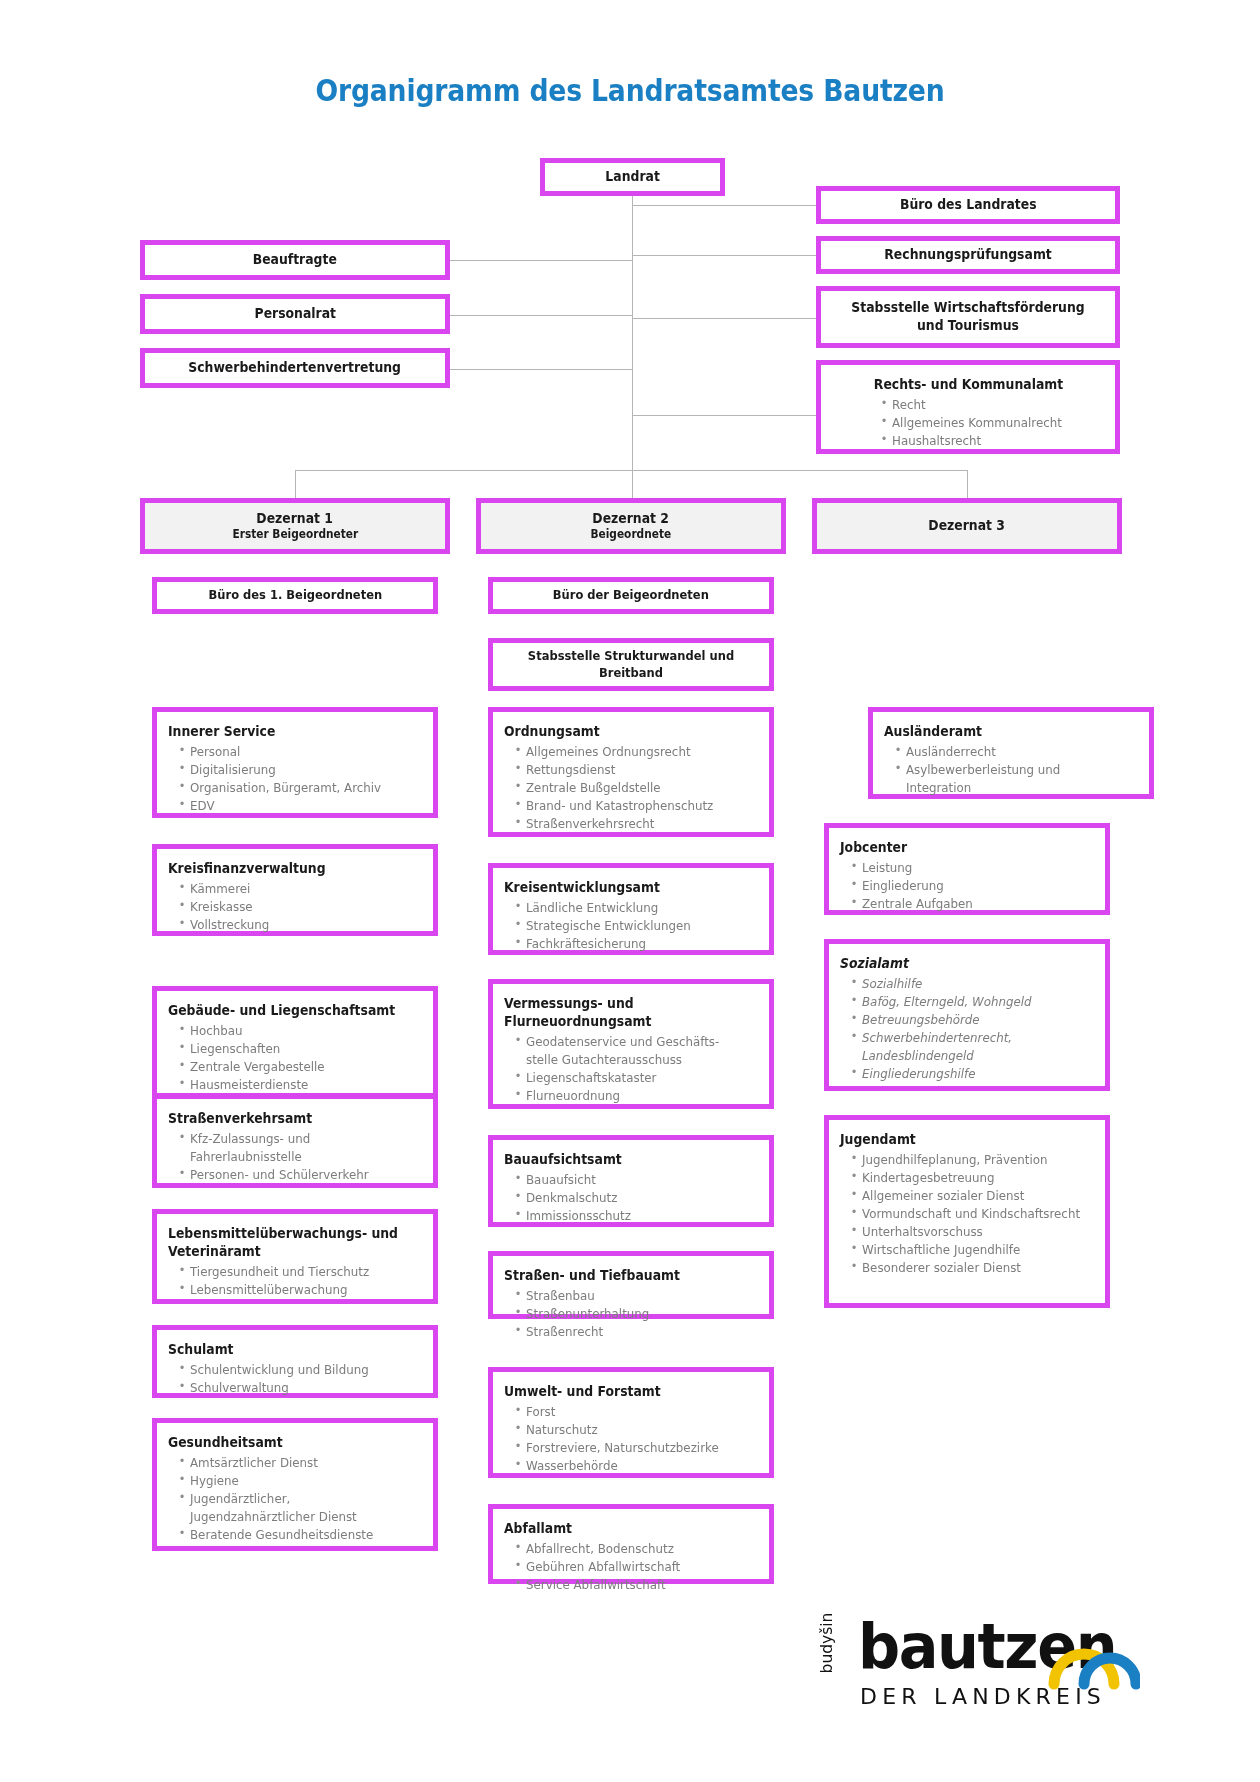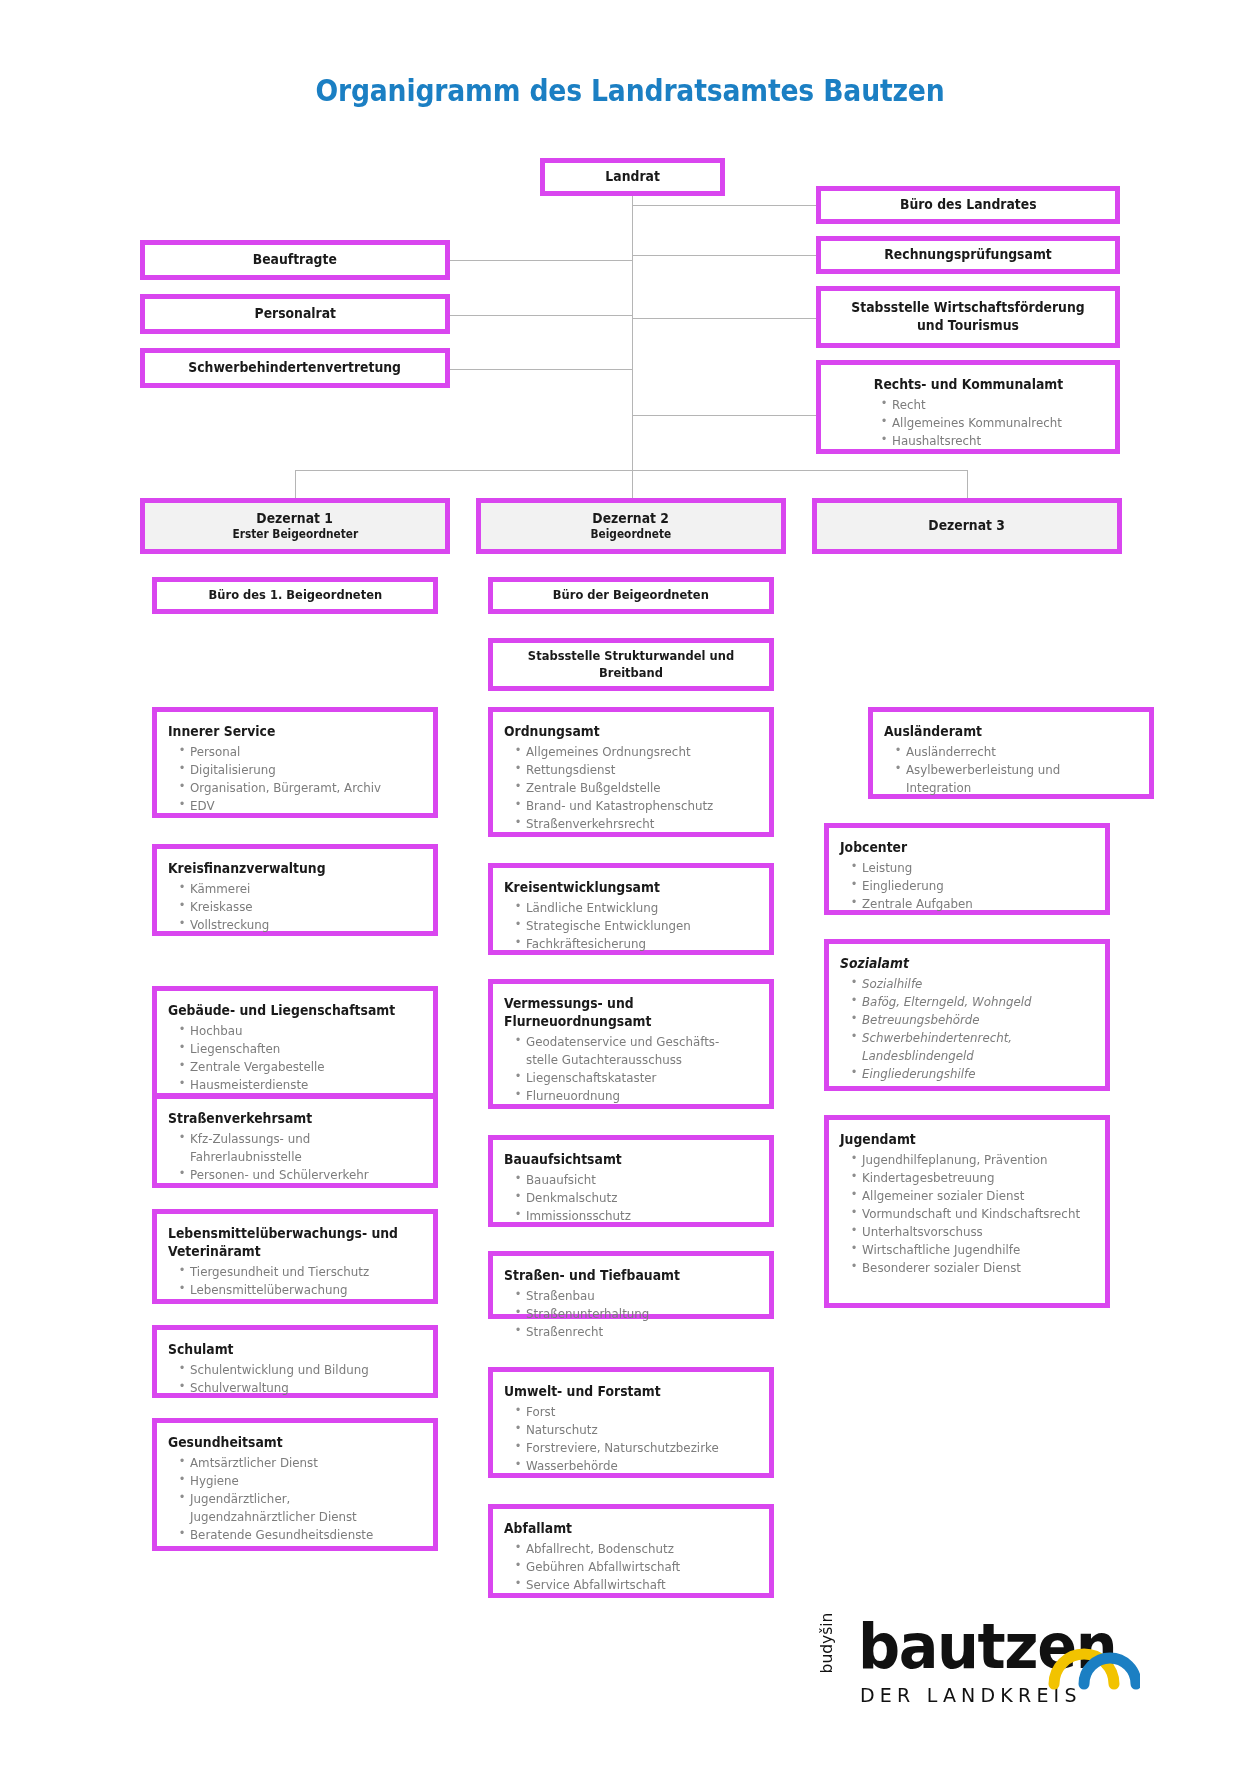--- a/index.html
+++ b/index.html
@@ -132,21 +132,21 @@
     color: #111111;
     font-family: "DejaVu Sans", sans-serif;
     transform: rotate(-90deg);
     transform-origin: 32px 32px;
     text-align: center;
   }
   .logo-sub {
     position: absolute;
     left: 40px;
     top: 84px;
-    font-size: 19px;
+    font-size: 22px;
     color: #111111;
     letter-spacing: 5.2px;
     font-family: "DejaVu Sans", sans-serif;
   }
   .logo-arc { position: absolute; left: 224px; top: 20px; }
 </style>
 </head>
 <body>
 
 <div class="title">Organigramm des Landratsamtes Bautzen</div>
@@ -334,21 +334,21 @@
 <div class="box dept" style="left:488px; top:1367px; width:286px; height:111px;">
   <div class="box-title">Umwelt- und Forstamt</div>
   <ul>
     <li>Forst</li>
     <li>Naturschutz</li>
     <li>Forstreviere, Naturschutzbezirke</li>
     <li>Wasserbehörde</li>
   </ul>
 </div>
 
-<div class="box dept" style="left:488px; top:1504px; width:286px; height:94px;">
+<div class="box dept" style="left:488px; top:1504px; width:286px; height:80px;">
   <div class="box-title">Abfallamt</div>
   <ul>
     <li>Abfallrecht, Bodenschutz</li>
     <li>Gebühren Abfallwirtschaft</li>
     <li>Service Abfallwirtschaft</li>
   </ul>
 </div>
 
 <div class="box dept" style="left:868px; top:707px; width:286px; height:92px;">
   <div class="box-title">Ausländeramt</div>

